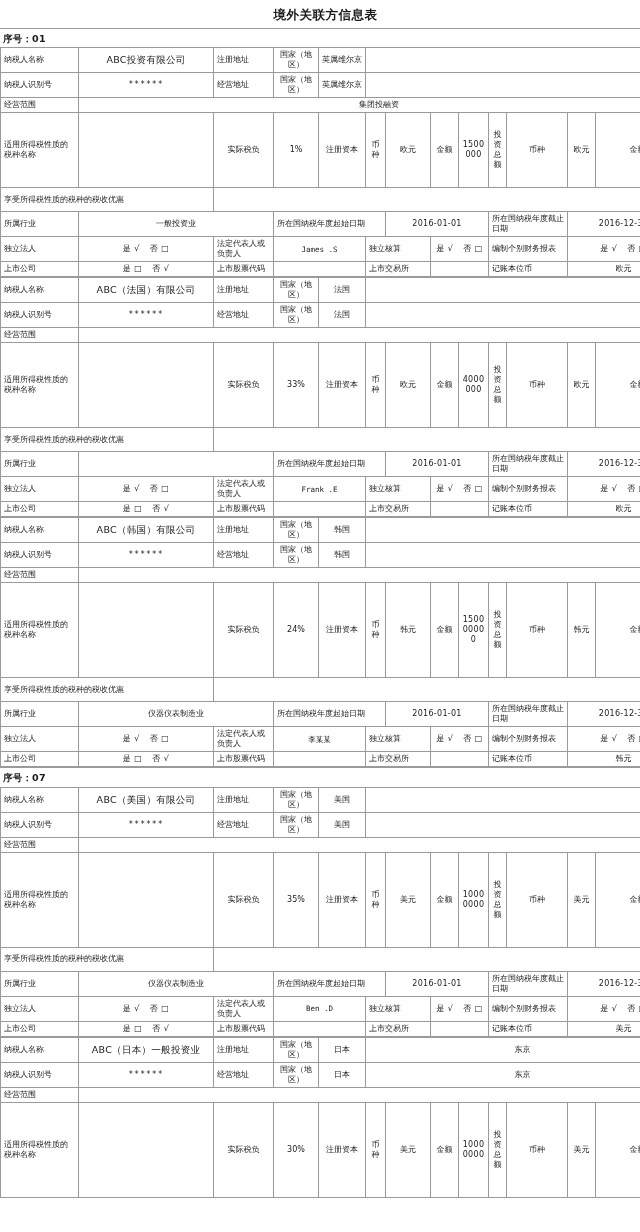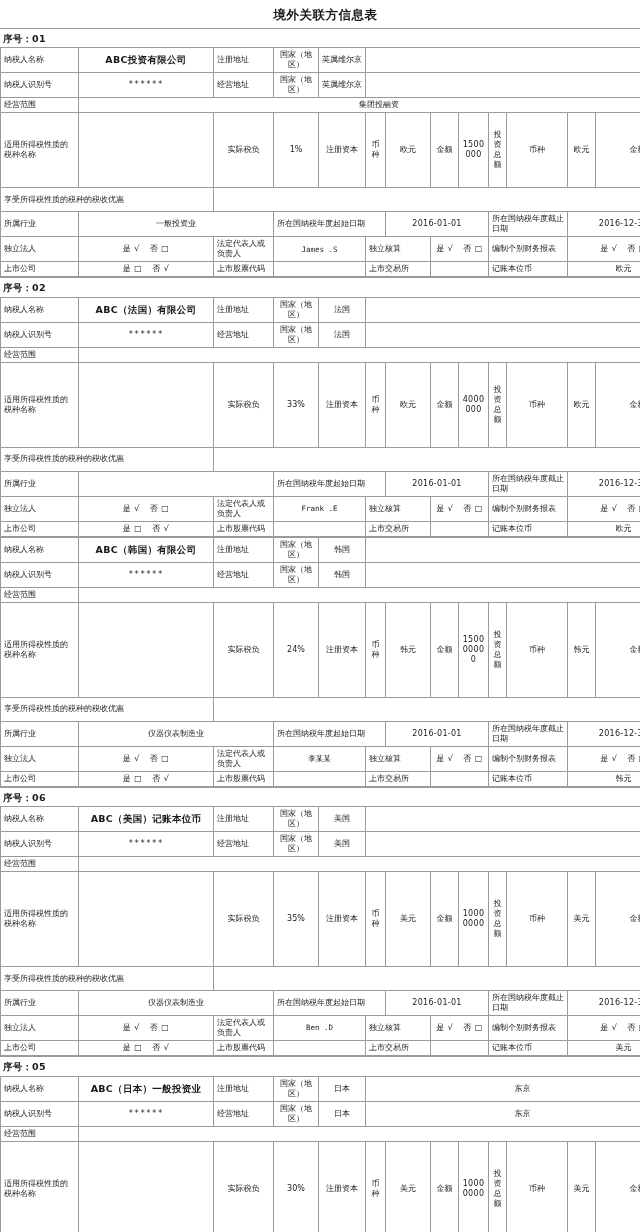--- a/index.html
+++ b/index.html
@@ -43,21 +43,21 @@
   table.blk td {
     border: 1px solid #9a9a9a;
     padding: 2px 3px;
     line-height: 1.25;
     vertical-align: middle;
     word-break: break-all;
     overflow: hidden;
   }
   .c  { text-align: center; }
   .lbl { text-align: left; }
-  .nm  { font-weight: bold; font-size: 9.5px; letter-spacing: 0.3px; }
+  .nm  { font-weight: normal; font-size: 9.5px; letter-spacing: 0.3px; }
   .mono { font-family: "DejaVu Sans Mono", "Liberation Mono", monospace; font-size: 8px; letter-spacing: 1px;}
   .num { font-family: "DejaVu Sans", "Liberation Sans", sans-serif; font-size: 8px; letter-spacing: .3px;}
   .nameen { font-family: "DejaVu Sans Mono","Liberation Mono", monospace; font-size: 7.5px; }
   .chk { white-space: nowrap; letter-spacing: .5px; }
   .chk .gap { display: inline-block; width: 10px; }
   .r-tall td { height: 24px; }
 </style>
 </head>
 <body>
 
@@ -145,21 +145,20 @@
             <td class="c"><span class="chk"><span>是 □</span><span class="gap"></span><span>否 √</span></span></td>
             <td class="lbl">上市股票代码</td>
             <td class="c" colspan="2"></td>
             <td class="lbl" colspan="2">上市交易所</td>
             <td class="c" colspan="2"></td>
             <td class="lbl" colspan="2">记账本位币</td>
             <td class="c" colspan="3">欧元</td>
           </tr>
         </tbody>
       </table>
-      <div class="seq-row"><span>序号：</span><span>02</span></div>
       <table class="blk">
         <colgroup>
           <col style="width:78px">
           <col style="width:135px">
           <col style="width:60px">
           <col style="width:45px">
           <col style="width:47px">
           <col style="width:20px">
           <col style="width:45px">
           <col style="width:28px">
@@ -320,41 +319,41 @@
             <td class="c"><span class="chk"><span>是 □</span><span class="gap"></span><span>否 √</span></span></td>
             <td class="lbl">上市股票代码</td>
             <td class="c" colspan="2"></td>
             <td class="lbl" colspan="2">上市交易所</td>
             <td class="c" colspan="2"></td>
             <td class="lbl" colspan="2">记账本位币</td>
             <td class="c" colspan="3">韩元</td>
           </tr>
         </tbody>
       </table>
-      <div class="seq-row"><span>序号：</span><span>06</span></div>
+      <div class="seq-row"><span>序号：</span><span>07</span></div>
       <table class="blk">
         <colgroup>
           <col style="width:78px">
           <col style="width:135px">
           <col style="width:60px">
           <col style="width:45px">
           <col style="width:47px">
           <col style="width:20px">
           <col style="width:45px">
           <col style="width:28px">
           <col style="width:30px">
           <col style="width:18px">
           <col style="width:61px">
           <col style="width:28px">
           <col style="width:84px">
         </colgroup>
         <tbody>
           <tr class="r-tall">
             <td class="lbl">纳税人名称</td>
-            <td class="c nm">ABC（美国）记账本位币</td>
+            <td class="c nm">ABC（美国）有限公司</td>
             <td class="lbl">注册地址</td>
             <td class="c">国家（地区）</td>
             <td class="c">美国</td>
             <td class="c" colspan="9"></td>
           </tr>
           <tr class="r-tall">
             <td class="lbl">纳税人识别号</td>
             <td class="c mono">******</td>
             <td class="lbl">经营地址</td>
             <td class="c">国家（地区）</td>
@@ -408,21 +407,20 @@
             <td class="c"><span class="chk"><span>是 □</span><span class="gap"></span><span>否 √</span></span></td>
             <td class="lbl">上市股票代码</td>
             <td class="c" colspan="2"></td>
             <td class="lbl" colspan="2">上市交易所</td>
             <td class="c" colspan="2"></td>
             <td class="lbl" colspan="2">记账本位币</td>
             <td class="c" colspan="3">美元</td>
           </tr>
         </tbody>
       </table>
-      <div class="seq-row"><span>序号：</span><span>05</span></div>
       <table class="blk">
         <colgroup>
           <col style="width:78px">
           <col style="width:135px">
           <col style="width:60px">
           <col style="width:45px">
           <col style="width:47px">
           <col style="width:20px">
           <col style="width:45px">
           <col style="width:28px">

